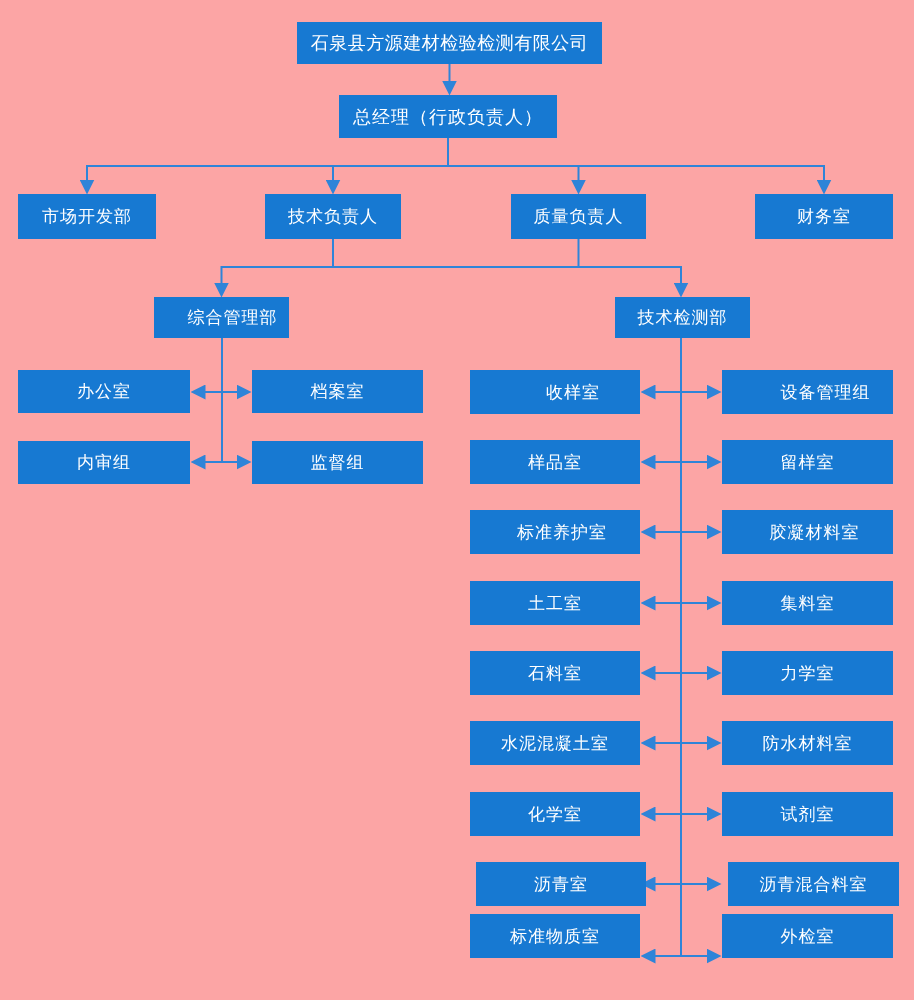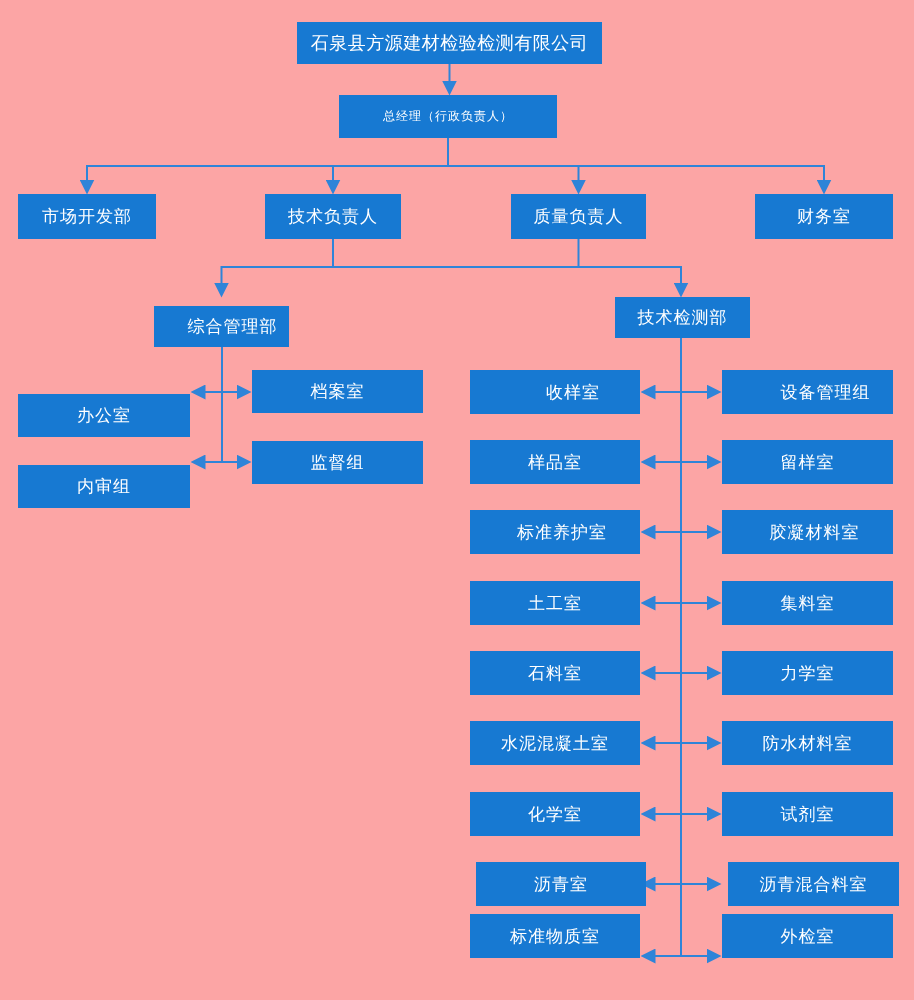--- a/index.html
+++ b/index.html
@@ -27,30 +27,30 @@
   svg.connectors {
     position: absolute;
     left: 0; top: 0;
     pointer-events: none;
   }
   svg.connectors line { stroke: var(--connector, #2E84D8); stroke-width: 2; fill: none; }
   svg.connectors marker path { fill: var(--connector, #2E84D8); }
 
   
   #n-company { left: 297px; top: 22px;  width: 305px; height: 42px; font-size: 18px; letter-spacing: 0.5px; }
-  #n-gm      { left: 339px; top: 95px;  width: 218px; height: 43px; font-size: 12px; }
+  #n-gm      { left: 339px; top: 95px;  width: 218px; height: 43px; font-size: 18px; }
   #n-market  { left: 18px;  top: 194px; width: 138px; height: 45px; }
   #n-tech    { left: 265px; top: 194px; width: 136px; height: 45px; }
   #n-quality { left: 511px; top: 194px; width: 135px; height: 45px; }
   #n-finance { left: 755px; top: 194px; width: 138px; height: 45px; }
-  #n-admin   { left: 154px; top: 306px; width: 135px; height: 41px; padding-left: 22px; }
+  #n-admin   { left: 154px; top: 297px; width: 135px; height: 41px; padding-left: 22px; }
   #n-testing { left: 615px; top: 297px; width: 135px; height: 41px; }
 
   
-  .admin-col-left  { left: 18px;  width: 172px; height: 43px; margin-top: 24px; }
+  .admin-col-left  { left: 18px;  width: 172px; height: 43px; }
   .admin-col-right { left: 252px; width: 171px; height: 43px; }
   .admin-row-0 { top: 370px; }
   .admin-row-1 { top: 441px; }
 
   
   .test-col-left  { left: 470px; width: 170px; height: 44px; }
   .test-col-right { left: 722px; width: 171px; height: 44px; }
   .test-row-0 { top: 370px; padding-left: 36px; }
   .test-row-1 { top: 440px; }
   .test-row-2 { top: 510px; padding-left: 14px; }

